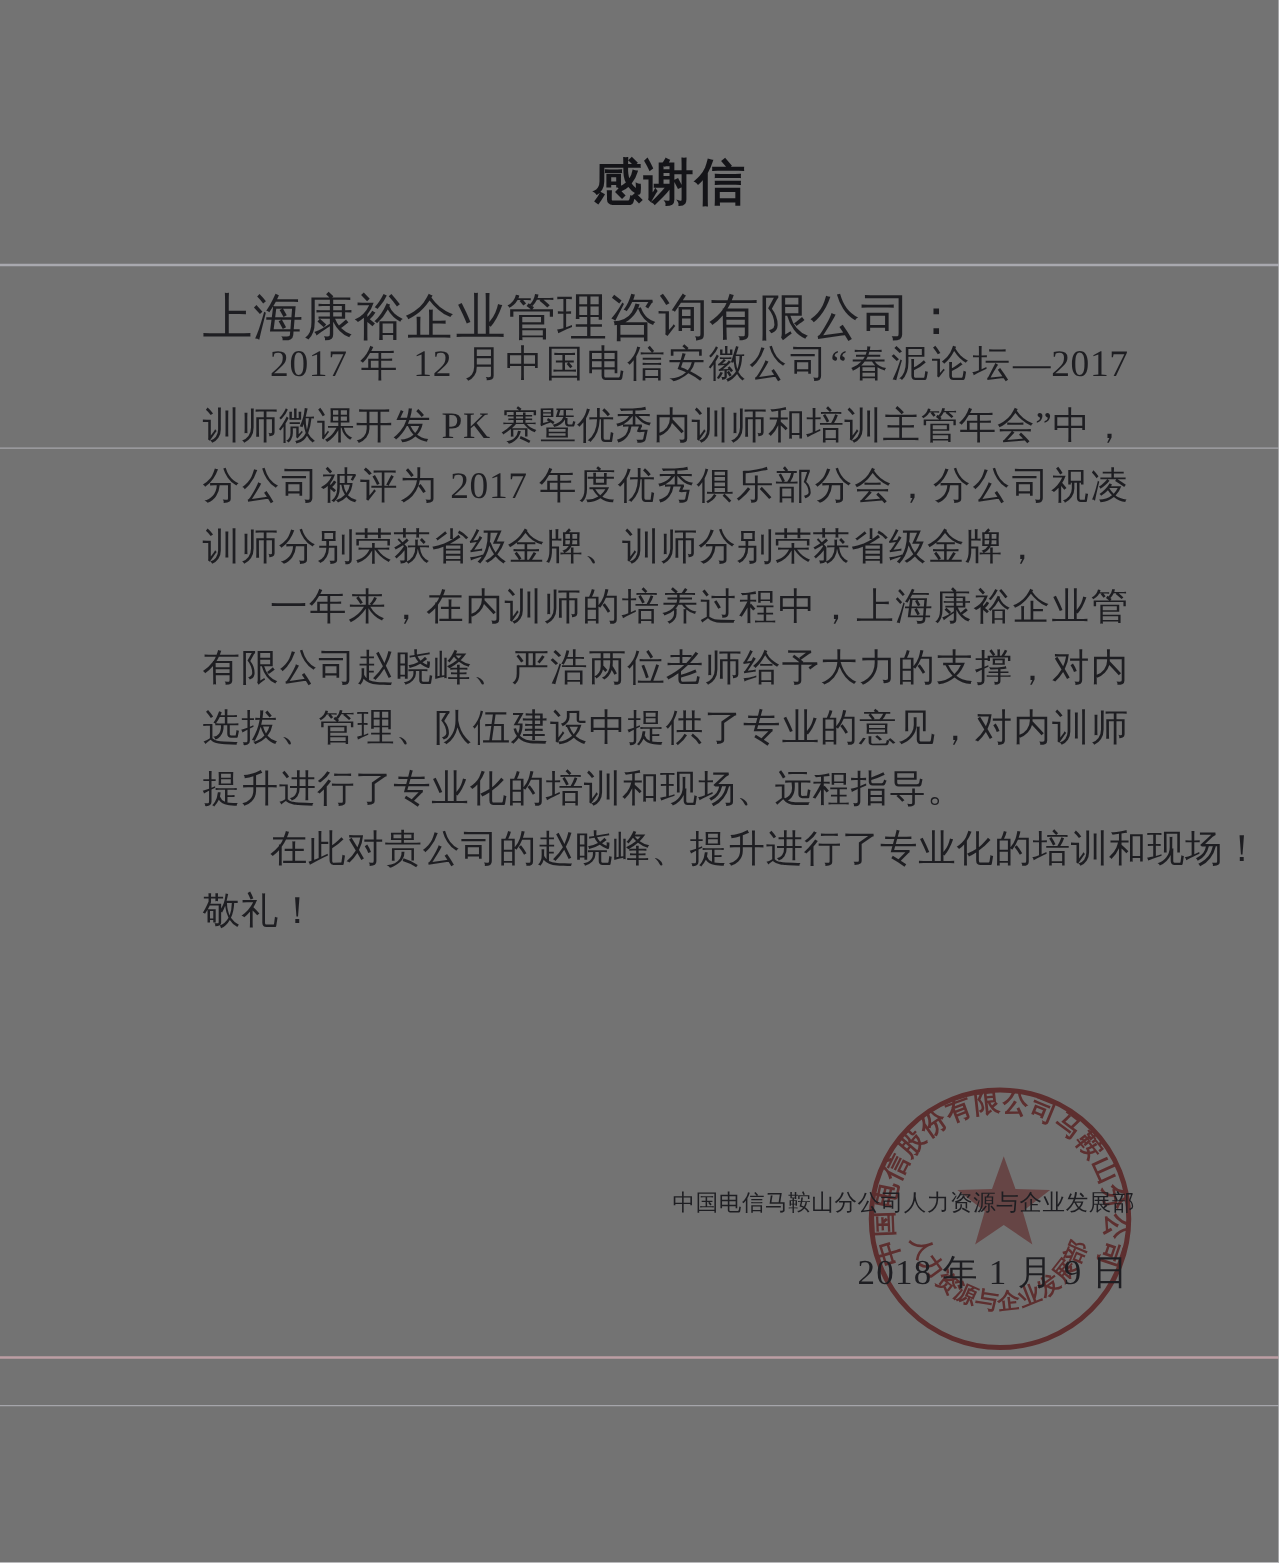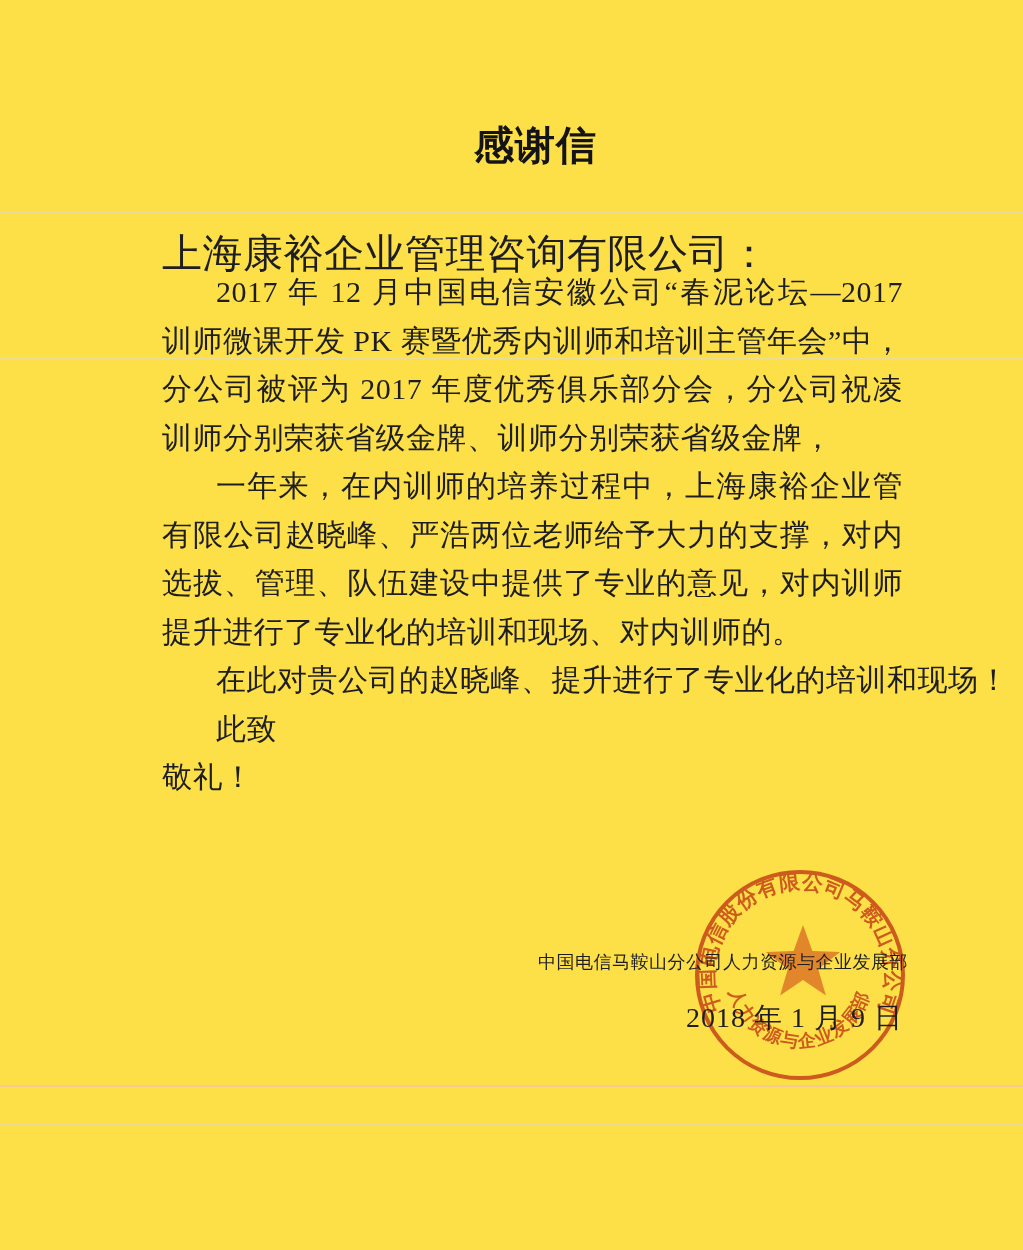--- a/index.html
+++ b/index.html
@@ -4,21 +4,21 @@
 <style>
   html, body { margin: 0; padding: 0; }
   body {
     width: 1023px; height: 1250px;
     font-family: "Liberation Serif", "DejaVu Serif", serif;
     background: #e9e9ee;
   }
   .page {
     position: relative;
     width: 1023px; height: 1250px;
-    background: #fde047;
+    background: #737373;
     overflow: hidden;
     color: #1e1e22;
   }
   
   .scan-line { position: absolute; left: 0; width: 100%; pointer-events: none; }
   .scan-line.l1 { top: 211px; height: 2px; background: rgba(213,213,224,0.55); }
   .scan-line.l2 { top: 358px; height: 1px; background: rgba(218,218,228,0.50); }
   .scan-line.l3 { top: 1085px; height: 2px; background: rgba(236,186,196,0.60); }
   .scan-line.l4 { top: 1124px; height: 1px; background: rgba(216,216,226,0.50); }
 
@@ -79,23 +79,22 @@
   <div class="salutation">上海康裕企业管理咨询有限公司：</div>
 
   <div class="body-lines" id="body-lines">
       <div class="line indent fill">2017 年 12 月中国电信安徽公司“春泥论坛—2017 年度内</div>
       <div class="line fill">训师微课开发 PK 赛暨优秀内训师和培训主管年会”中，马鞍山</div>
       <div class="line fill">分公司被评为 2017 年度优秀俱乐部分会，分公司祝凌等三位内</div>
       <div class="line">训师分别荣获省级金牌、训师分别荣获省级金牌，</div>
       <div class="line indent fill">一年来，在内训师的培养过程中，上海康裕企业管理咨询</div>
       <div class="line fill">有限公司赵晓峰、严浩两位老师给予大力的支撑，对内训师的</div>
       <div class="line fill">选拔、管理、队伍建设中提供了专业的意见，对内训师的能力</div>
-      <div class="line">提升进行了专业化的培训和现场、对内训师的。</div>
+      <div class="line">提升进行了专业化的培训和现场、远程指导。</div>
       <div class="line indent">在此对贵公司的赵晓峰、提升进行了专业化的培训和现场！</div>
-      <div class="line indent">此致</div>
       <div class="line">敬礼！</div>
     </div>
 
   <svg class="seal" viewBox="0 0 220 220" aria-hidden="true">
     <circle cx="110" cy="110" r="103" fill="none" stroke-width="4" stroke="#c85252"></circle>
     <path id="seal-ring-path" d="M 32.1 146.3 A 86 86 0 1 1 187.9 146.3" fill="none"></path>
     <path id="seal-bottom-path" d="M 39.1 122.5 A 72 72 0 0 0 180.9 122.5" fill="none"></path>
     <polygon points="113,60 103.6,86.1 75.9,86.9 97.8,103.9 90.1,130.6 113,115 135.9,130.6 128.2,103.9 150.1,86.9 122.4,86.1" opacity="0.82" fill="#d87070"></polygon>
     <text font-size="20.5" letter-spacing="1" fill="#c85252">
       <textPath href="#seal-ring-path" startOffset="2">中国电信股份有限公司马鞍山分公司</textPath>

